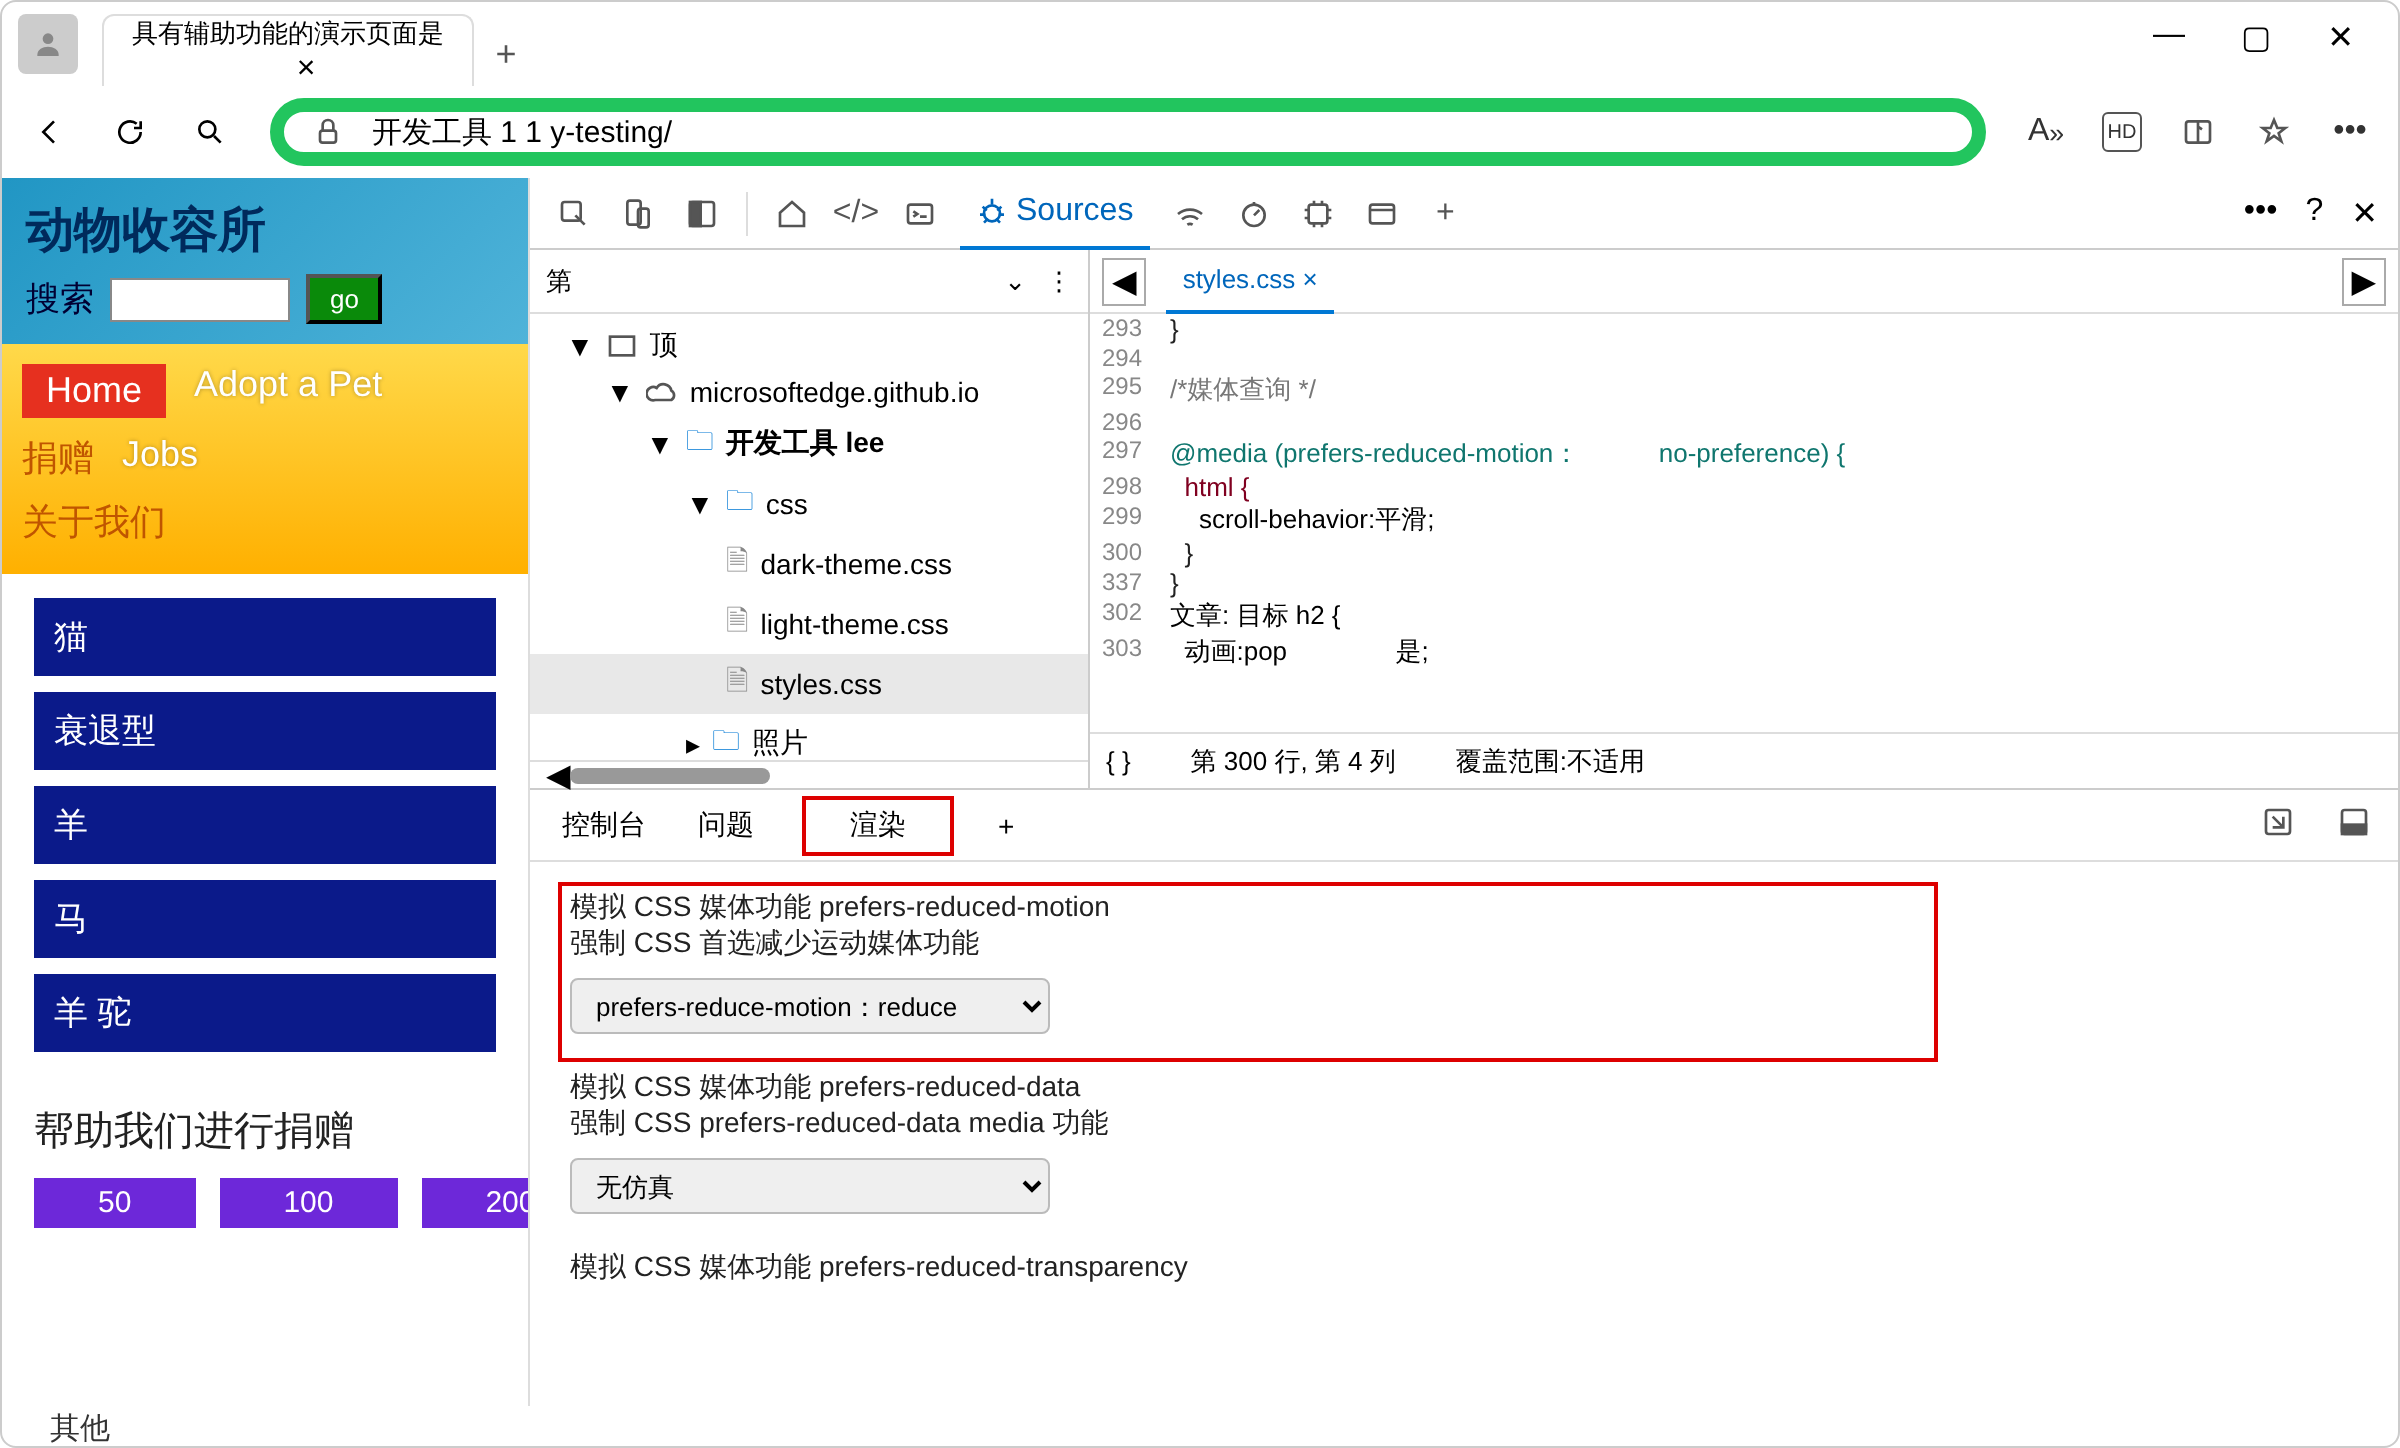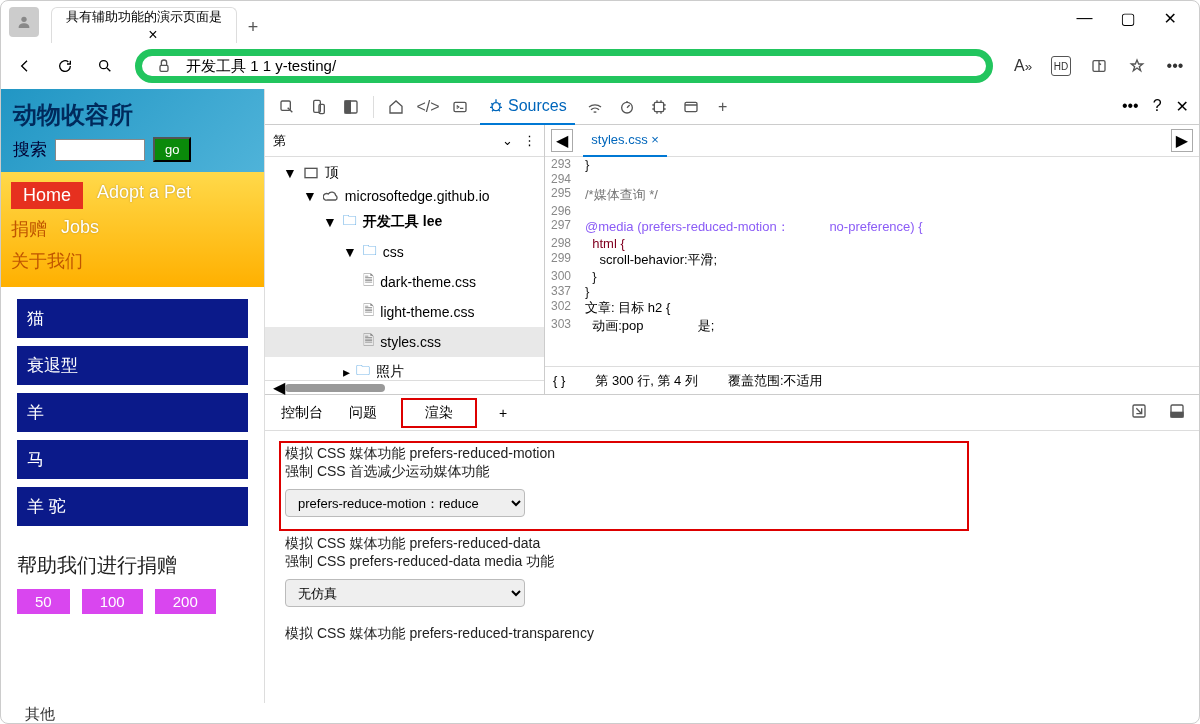--- a/index.html
+++ b/index.html
@@ -34,21 +34,21 @@
 .nav { background: linear-gradient(#ffd94a,#ffb000); padding: 6px 0 10px; }
 .nav .r { display:flex; gap: 14px; padding: 4px 10px; }
 .nav a { color:#fff; font-size:18px; text-shadow: 0 0 2px rgba(0,0,0,.3); }
 .home-btn { background:#e6301f; color:#fff; padding:3px 12px; font-size:18px; }
 .orange-txt { color:#c05500; font-size:18px; }
 .animal-list { padding: 12px 16px; }
 .animal-list .item { background:#0b1a8a; color:#fff; padding: 8px 10px; margin-bottom: 8px; font-size:17px; }
 .donate { padding: 6px 16px; }
 .donate h2 { font-size:20px; font-weight:400; color:#222; margin-bottom:10px; }
 .donate .btns { display:flex; gap:12px; }
-.donate .b { background:#d946ef; color:#fff; padding:4px 18px; font-size:15px; }
+.donate .b { background:#6d28d9; color:#fff; padding:4px 32px; font-size:15px; }
 .other { padding: 2px 16px; color:#333; font-size:15px; }
 
 
 .dt-tabs { height: 36px; border-bottom: 1px solid #ccc; display:flex; align-items:center; gap:8px; padding: 0 10px; }
 .dt-tabs .ic { width: 24px; color:#555; display:flex; justify-content:center; }
 .dt-tabs .sep { width:1px; height:22px; background:#ddd; margin:0 2px; }
 .dt-tabs .active-tab { border-bottom: 2px solid #0078d4; height:36px; display:flex; align-items:center; color:#0066bb; padding:0 8px; }
 .bug-icon { margin-right:4px; }
 .dots { margin-left:auto; display:flex; gap:14px; }
 
@@ -65,21 +65,21 @@
 .scroll-hint { height:14px; border-top:1px solid #ddd; display:flex; align-items:center; padding-left:8px; }
 .scroll-hint .bar { width:100px; height:8px; background:#999; border-radius:4px; }
 
 .code-panel { flex:1; display:flex; flex-direction:column; }
 .code-tabs { height:32px; display:flex; align-items:center; padding:0 6px; border-bottom:1px solid #ddd; }
 .code-tabs .ctab { color:#0066bb; padding:0 8px; height:32px; display:flex; align-items:center; border-bottom:2px solid #0078d4; font-size:13px; }
 .code-body { flex:1; font-family: Consolas, monospace; font-size:13px; overflow:hidden; position:relative; }
 .cline { display:flex; }
 .lnum { width:40px; text-align:center; color:#888; padding-right:8px; font-size:12px; }
 .ctxt { white-space:pre; }
-.cmt { color:#777; } .kw { color:#8b5cf6;text-align:right; } .prop { color:#800020; } .br { color:#222; }
+.cmt { color:#777; } .kw { color:#0f766e;text-align:right; } .prop { color:#800020; } .br { color:#222; }
 .code-status { height:28px; border-top:1px solid #ddd; display:flex; align-items:center; gap:30px; padding-left:8px; font-size:13px; }
 
 
 .drawer-tabs { height:36px; display:flex; align-items:center; gap:22px; padding:0 14px; border-bottom:1px solid #ddd; font-size:14px; }
 .drawer-tabs .dtab { padding: 4px 2px; }
 .drawer-tabs .dtab.hl { border:2px solid #d00; padding: 4px 22px; }
 .drawer-tabs .spacer { flex:1; }
 .drawer-body { padding: 14px 20px; font-size:14px; position:relative; }
 .opt-group { margin-bottom: 18px; }
 .opt-group .title { color:#222; }

